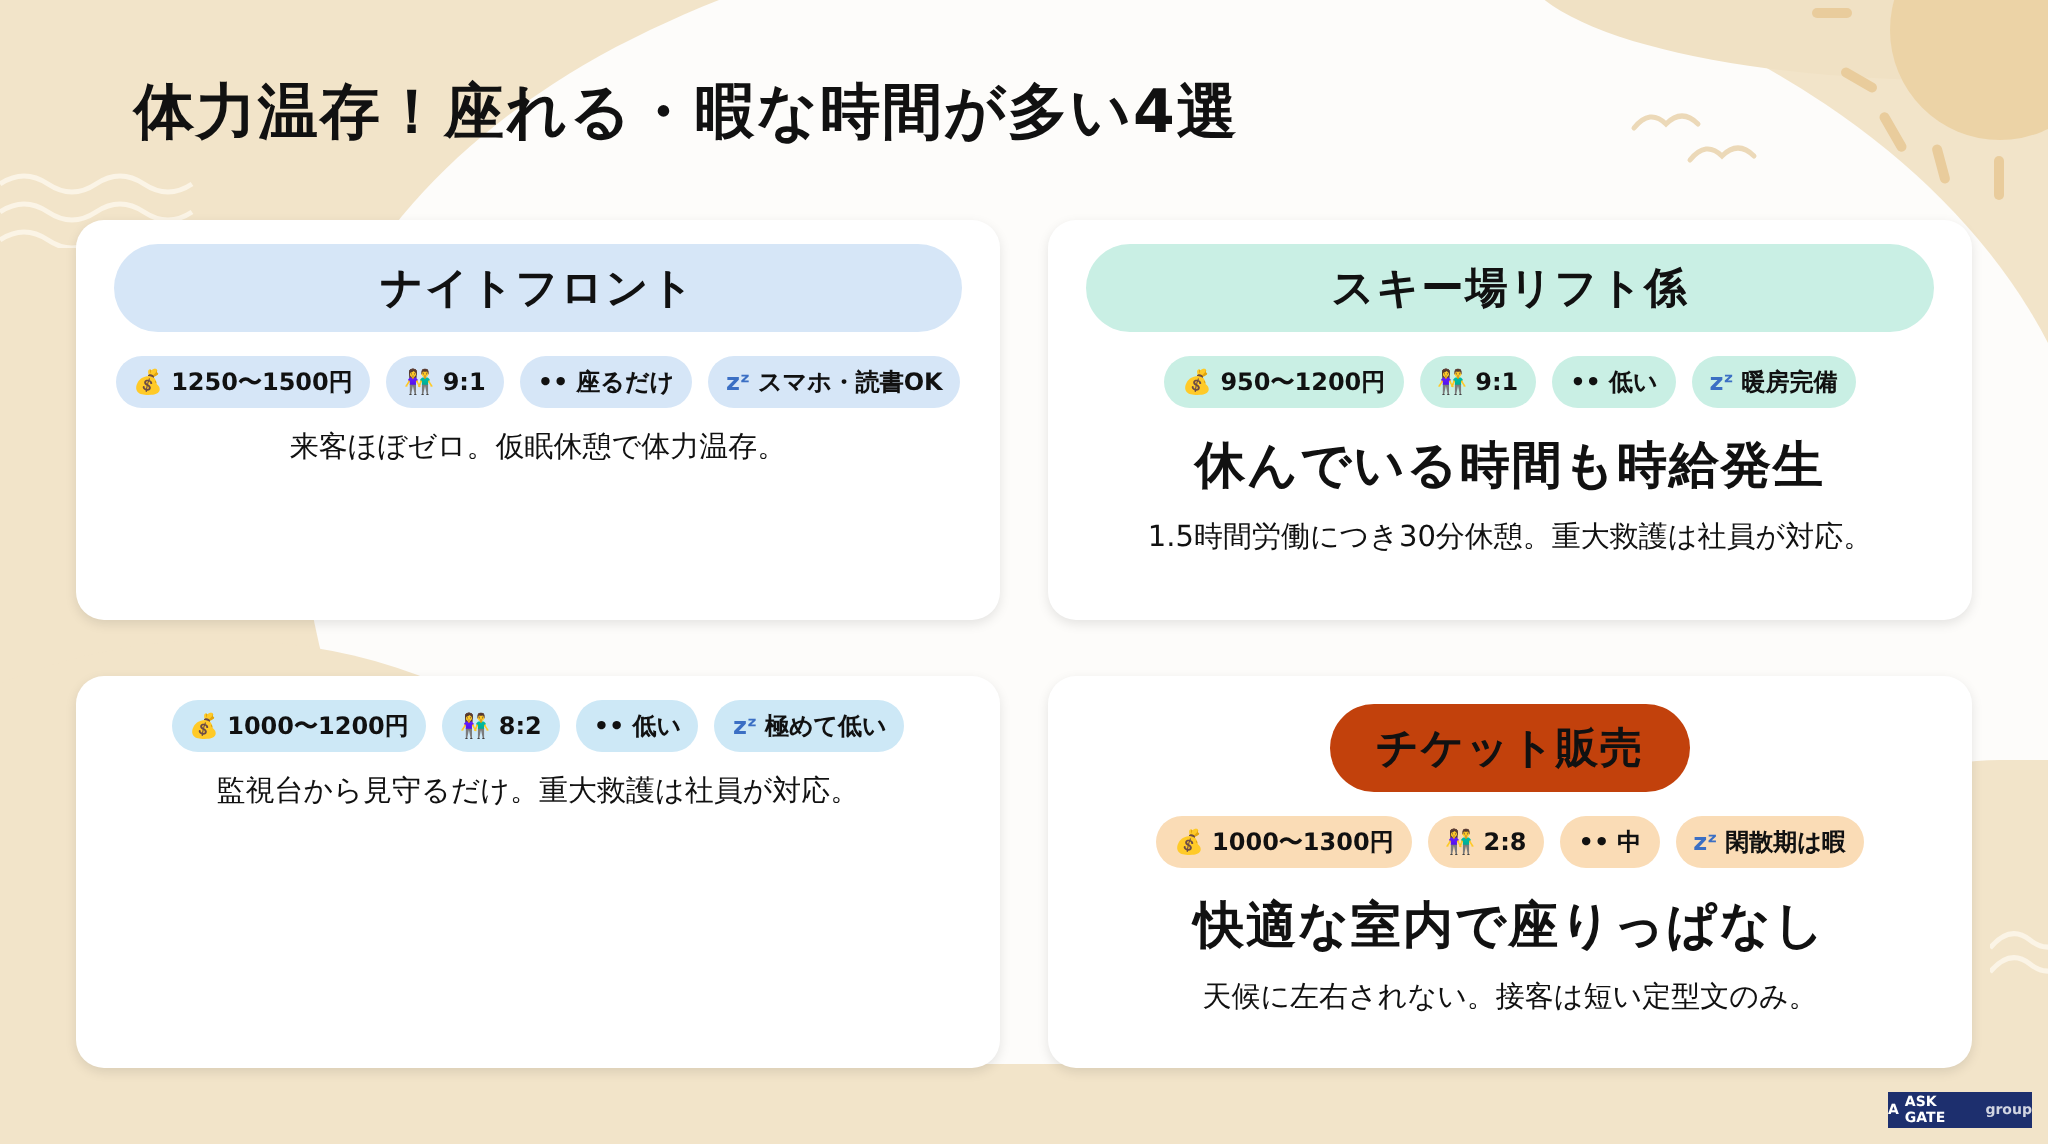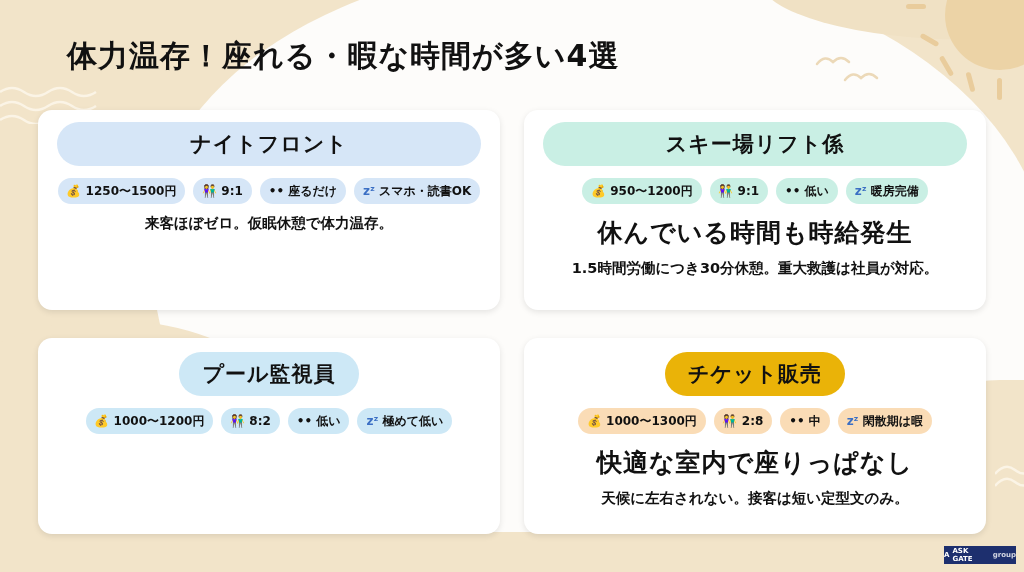--- a/index.html
+++ b/index.html
@@ -49,21 +49,21 @@
     font-weight: bold; font-size: 21px; letter-spacing: 1px;
   }
   .tags { display: flex; gap: 8px; margin-top: 12px; justify-content: center; }
   .tag {
     display: flex; align-items: center; gap: 4px;
     height: 26px; padding: 0 9px; border-radius: 13px;
     font-size: 12px; font-weight: bold; white-space: nowrap;
   }
   .tag .ico { font-size: 12px; line-height: 1; }
   .headline { margin-top: 12px; font-size: 25px; font-weight: bold; letter-spacing: 1px; }
-  .desc { margin-top: 10px; font-size: 14.5px; font-weight: bold; }
+  .desc { margin-top: 10px; font-size: 14.5px; font-weight: normal; }
   .page-title {
     position: absolute; z-index: 2; left: 44px; top: 36px;
     font-size: 30px; font-weight: bold; letter-spacing: 1px; color: #111; margin-left: 23px;
   }
   .logo {
     position: absolute; z-index: 2; left: 944px; top: 546px; width: 72px; height: 18px;
     background: #1d2f6e; display: flex; align-items: center; justify-content: center;
     gap: 3px; color: #fff; font-size: 7px; font-weight: bold;
   }
   .logo .light { font-weight: bold; opacity: 0.8; }
@@ -149,45 +149,43 @@
     <div class="tag" style="background:#c9efe4;">
       <span class="ico" style="color:#3b6fc4;">zᶻ</span>
       <span>暖房完備</span>
     </div>
   </div>
   <div class="headline">休んでいる時間も時給発生</div>
   <div class="desc">1.5時間労働につき30分休憩。重大救護は社員が対応。</div>
 </div>
 
 <div class="card" style="left:38px;top:338px;width:462px;height:196px;">
-  <div class="title-pill" style="margin-top:14px;width:180px;background:#cde8f6;">
-    <span>プール監視員</span>
-  </div>
   <div class="tags">
     <div class="tag" style="background:#cde8f6;">
       <span class="ico">💰</span>
       <span>1000〜1200円</span>
     </div>
     <div class="tag" style="background:#cde8f6;">
       <span class="ico">👫</span>
       <span>8:2</span>
     </div>
     <div class="tag" style="background:#cde8f6;">
       <span class="ico">••</span>
       <span>低い</span>
     </div>
     <div class="tag" style="background:#cde8f6;">
       <span class="ico" style="color:#3b6fc4;">zᶻ</span>
       <span>極めて低い</span>
     </div>
   </div>
+  <div class="desc">監視台から見守るだけ。重大救護は社員が対応。</div>
 </div>
 
 <div class="card" style="left:524px;top:338px;width:462px;height:196px;">
-  <div class="title-pill" style="margin-top:14px;width:180px;background:#eab308;">
+  <div class="title-pill" style="margin-top:14px;width:180px;background:#c2410c;">
     <span>チケット販売</span>
   </div>
   <div class="tags">
     <div class="tag" style="background:#fadcb6;">
       <span class="ico">💰</span>
       <span>1000〜1300円</span>
     </div>
     <div class="tag" style="background:#fadcb6;">
       <span class="ico">👫</span>
       <span>2:8</span>

